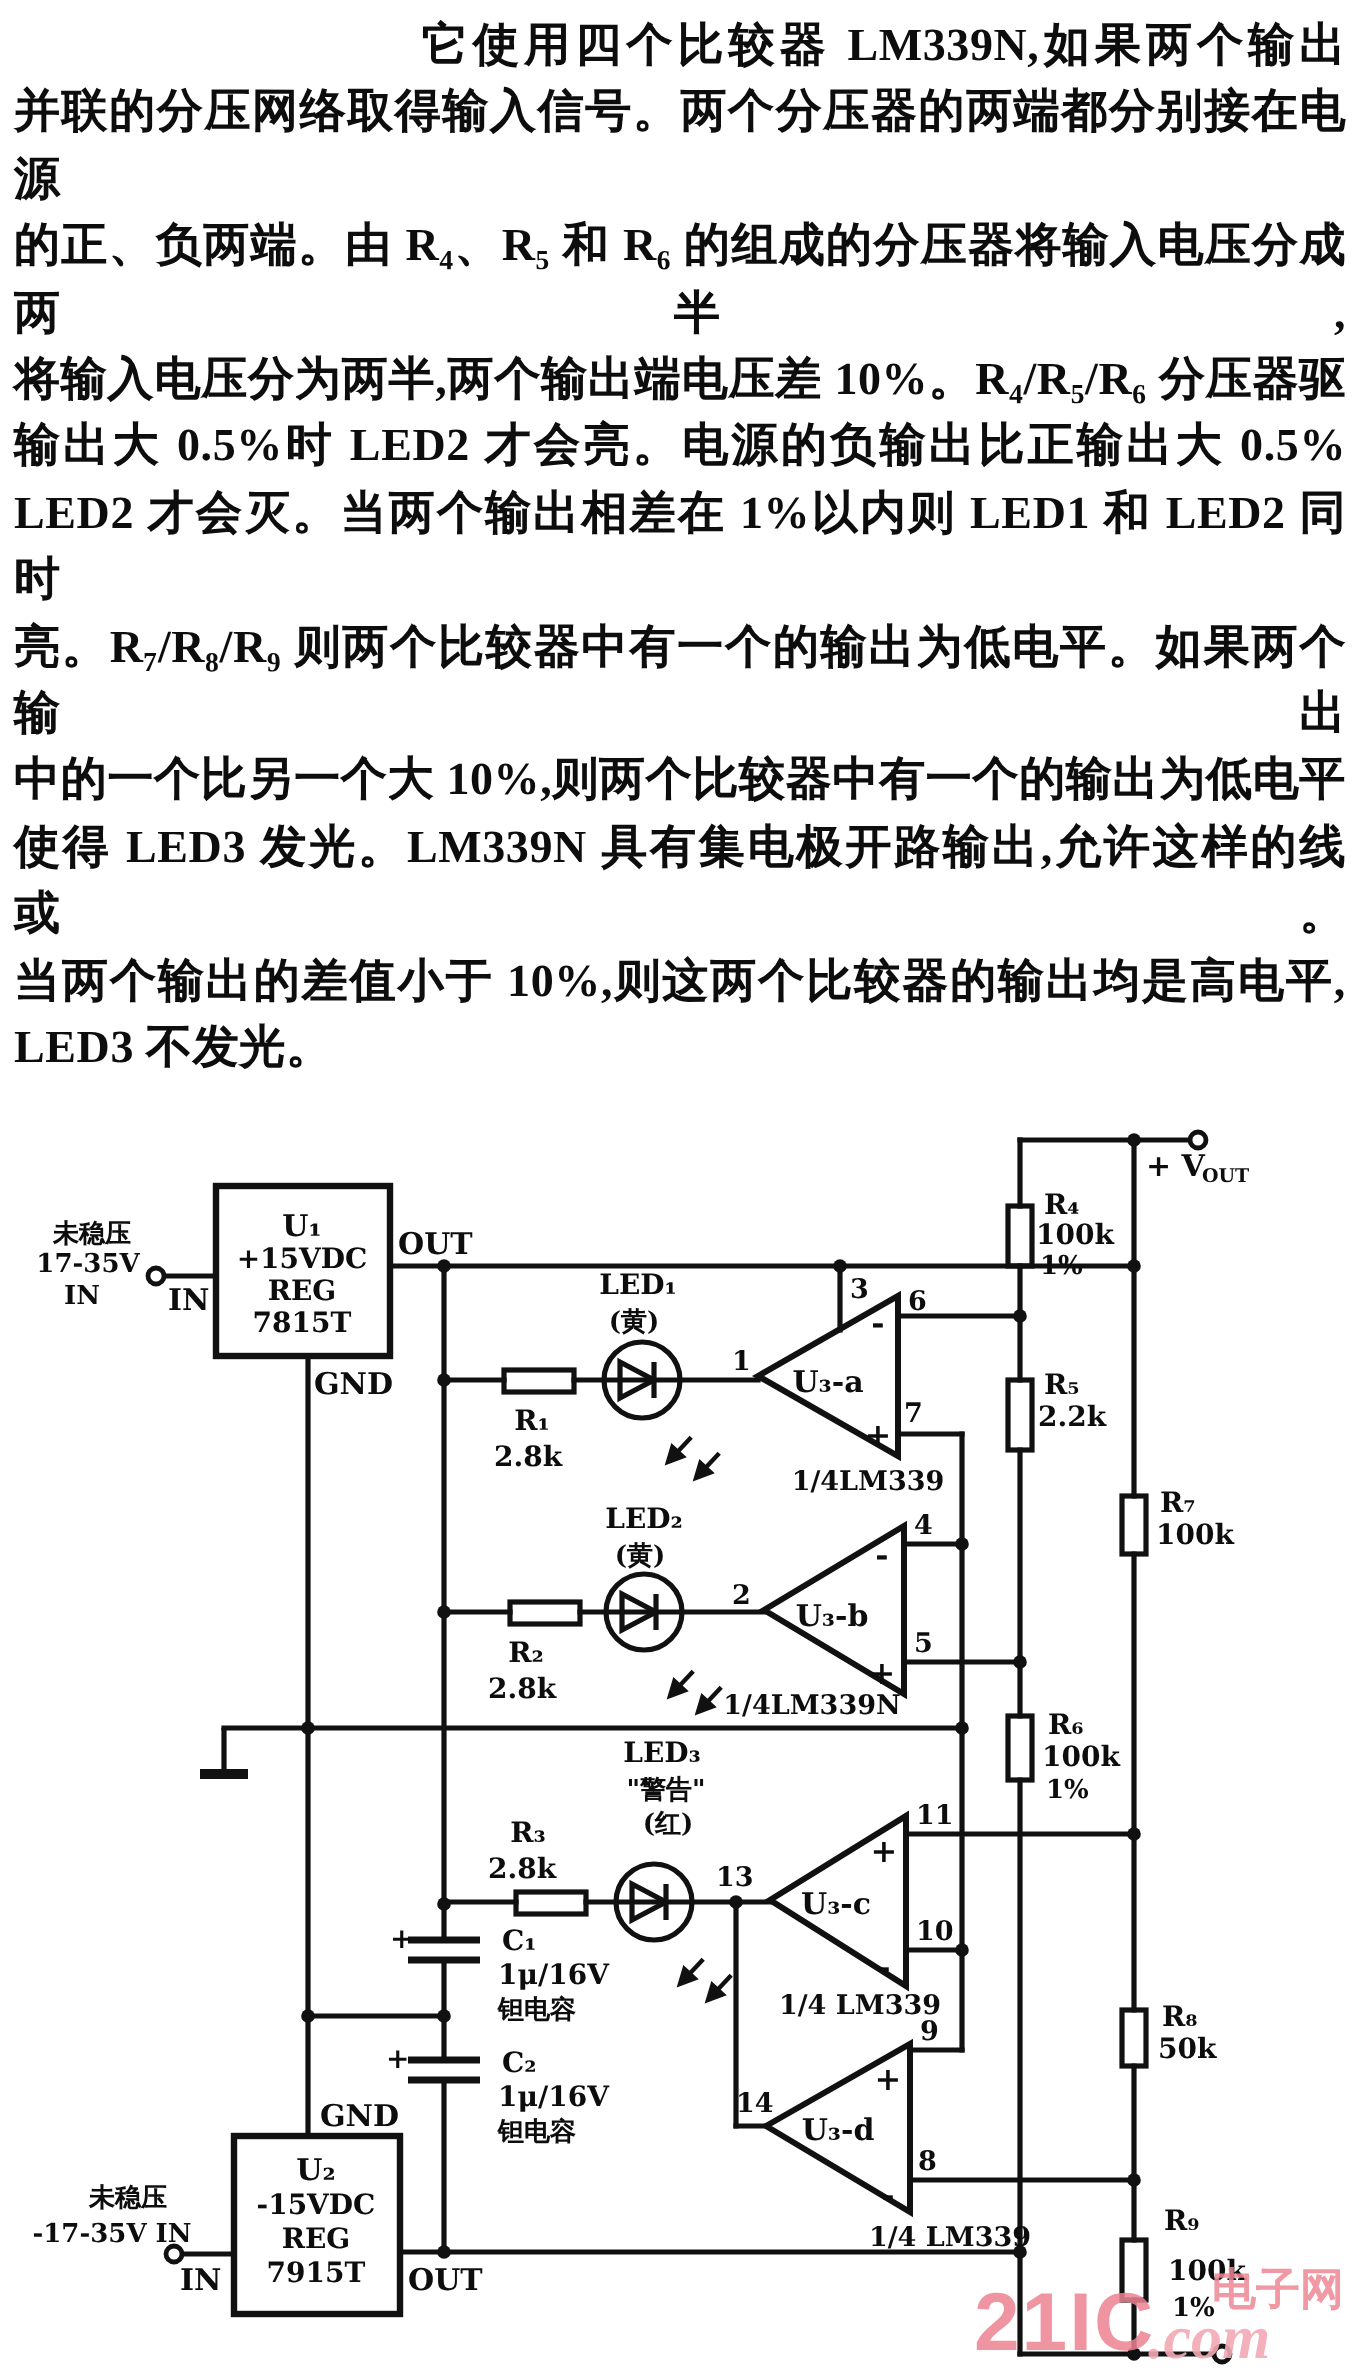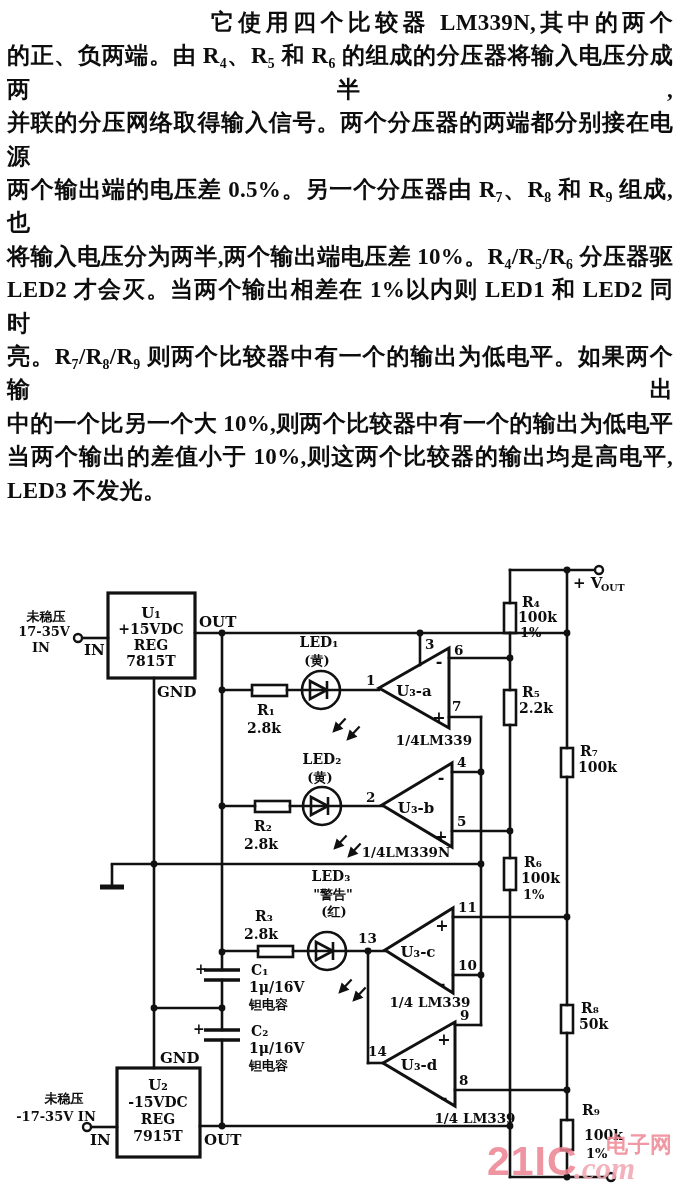--- a/index.html
+++ b/index.html
@@ -17,28 +17,29 @@
   .wm1{font-family:"Liberation Sans","DejaVu Sans",sans-serif;font-weight:900;font-size:41px;fill:#ed8391;opacity:.85;letter-spacing:1px}
   .wm2{font-family:"Liberation Serif","DejaVu Serif",serif;font-style:italic;font-weight:bold;font-size:31px;fill:#f2a9b4;opacity:.9}
   .wm3{font-family:"Liberation Sans","DejaVu Sans",sans-serif;font-weight:900;font-size:22px;fill:#ee8793;opacity:.85}
 </style>
 </head>
 <body>
 
 <div id="page">
 
   <div id="article">
-    <div class="line first">它使用四个比较器 LM339N,其中的两个</div>
+    <div class="line first">它使用四个比较器 LM339N,如果两个输出</div>
+    <div class="line">并联的分压网络取得输入信号。两个分压器的两端都分别接在电源</div>
     <div class="line">的正、负两端。由 R₄、R₅ 和 R₆ 的组成的分压器将输入电压分成两半,</div>
-    <div class="line">并联的分压网络取得输入信号。两个分压器的两端都分别接在电源</div>
-    <div class="line">两个输出端的电压差 0.5%。另一个分压器由 R₇、R₈ 和 R₉ 组成,也</div>
     <div class="line">将输入电压分为两半,两个输出端电压差 10%。R₄/R₅/R₆ 分压器驱</div>
+    <div class="line">输出大 0.5%时 LED2 才会亮。电源的负输出比正输出大 0.5%</div>
     <div class="line">LED2 才会灭。当两个输出相差在 1%以内则 LED1 和 LED2 同时</div>
     <div class="line">亮。R₇/R₈/R₉ 则两个比较器中有一个的输出为低电平。如果两个输出</div>
     <div class="line">中的一个比另一个大 10%,则两个比较器中有一个的输出为低电平</div>
+    <div class="line">使得 LED3 发光。LM339N 具有集电极开路输出,允许这样的线或。</div>
     <div class="line">当两个输出的差值小于 10%,则这两个比较器的输出均是高电平,</div>
     <div class="line last">LED3 不发光。</div>
   </div>
 
   <svg id="schem" width="682" height="630" viewBox="0 0 682 630">
 
     <g stroke="#111" stroke-width="2.6" fill="none" stroke-linecap="square">
       <line x1="82" y1="83" x2="108" y2="83"></line>
       <line x1="195" y1="78" x2="567" y2="78"></line>
       <line x1="420" y1="78" x2="420" y2="110"></line>

